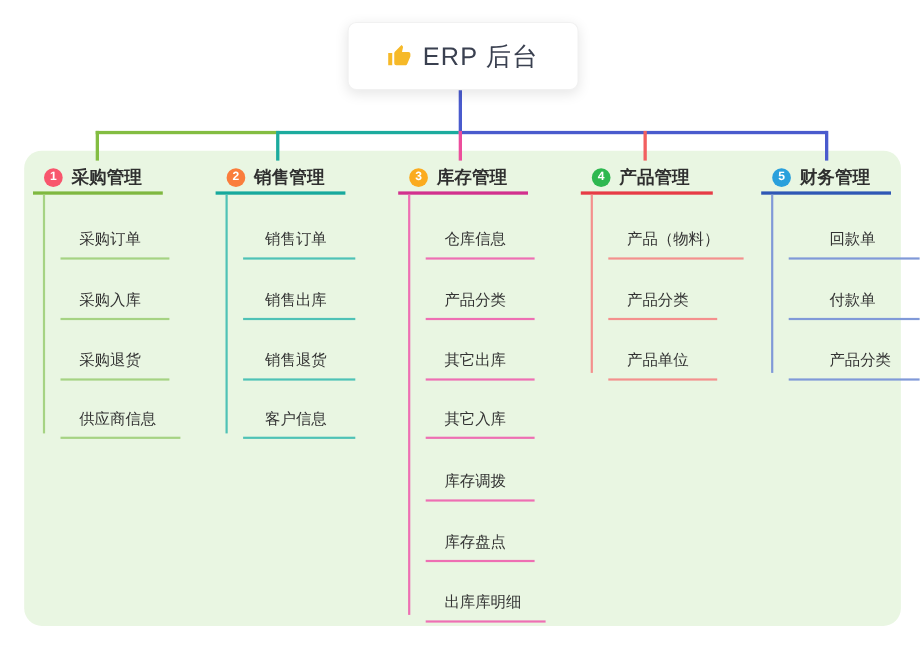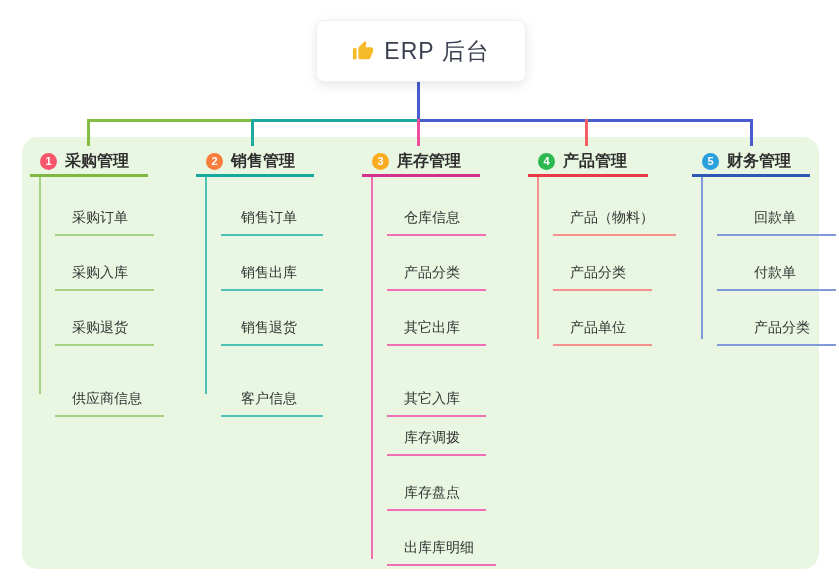--- a/index.html
+++ b/index.html
@@ -39,21 +39,21 @@
   .badge{width:17px;height:17px;border-radius:50%;color:#fff;font-size:11px;font-weight:700;
          display:flex;align-items:center;justify-content:center;flex:0 0 17px;}
   .branch-label{font-size:16px;font-weight:600;color:#2f2f2f;white-space:nowrap;}
   .branch-underline{position:absolute;left:0;top:24px;height:3px;width:118px;}
   .trunk{position:absolute;left:9px;top:27px;width:2px;}
 
   .sub-item{position:absolute;left:9px;height:40px;display:flex;align-items:flex-end;
             padding:0 22px 7px 17px;border-bottom:2px solid #ccc;min-width:60px;
             white-space:nowrap;cursor:pointer;margin-left:16px;}
   .sub-label{font-size:14px;color:#333333;}
-  .r0{top:37px}.r1{top:92px}.r2{top:147px}.r3{top:218px}.r4{top:257px}.r5{top:312px}.r6{top:367px}
+  .r0{top:37px}.r1{top:92px}.r2{top:147px}.r3{top:200px}.r4{top:257px}.r5{top:312px}.r6{top:367px}
 
   
   .b1 .badge{background:#f8566d;} .b1 .branch-underline{background:#7fb840;}
   .b1 .trunk{background:#a6d383;height:217px;} .b1 .sub-item{border-color:#a6d383;}
   .b2 .badge{background:#fa7d3c;} .b2 .branch-underline{background:#17a99d;}
   .b2 .trunk{background:#4fc2b6;height:217px;} .b2 .sub-item{border-color:#4fc2b6;padding-left:20px;}
   .b3 .badge{background:#fbab1f;} .b3 .branch-underline{background:#d2318e;}
   .b3 .trunk{background:#ee6fb3;height:382px;} .b3 .sub-item{border-color:#ee6fb3;}
   .b4 .badge{background:#2eb850;} .b4 .branch-underline{background:#e73c46;width:120px;}
   .b4 .trunk{background:#f4908d;height:162px;} .b4 .sub-item{border-color:#f4908d;}

